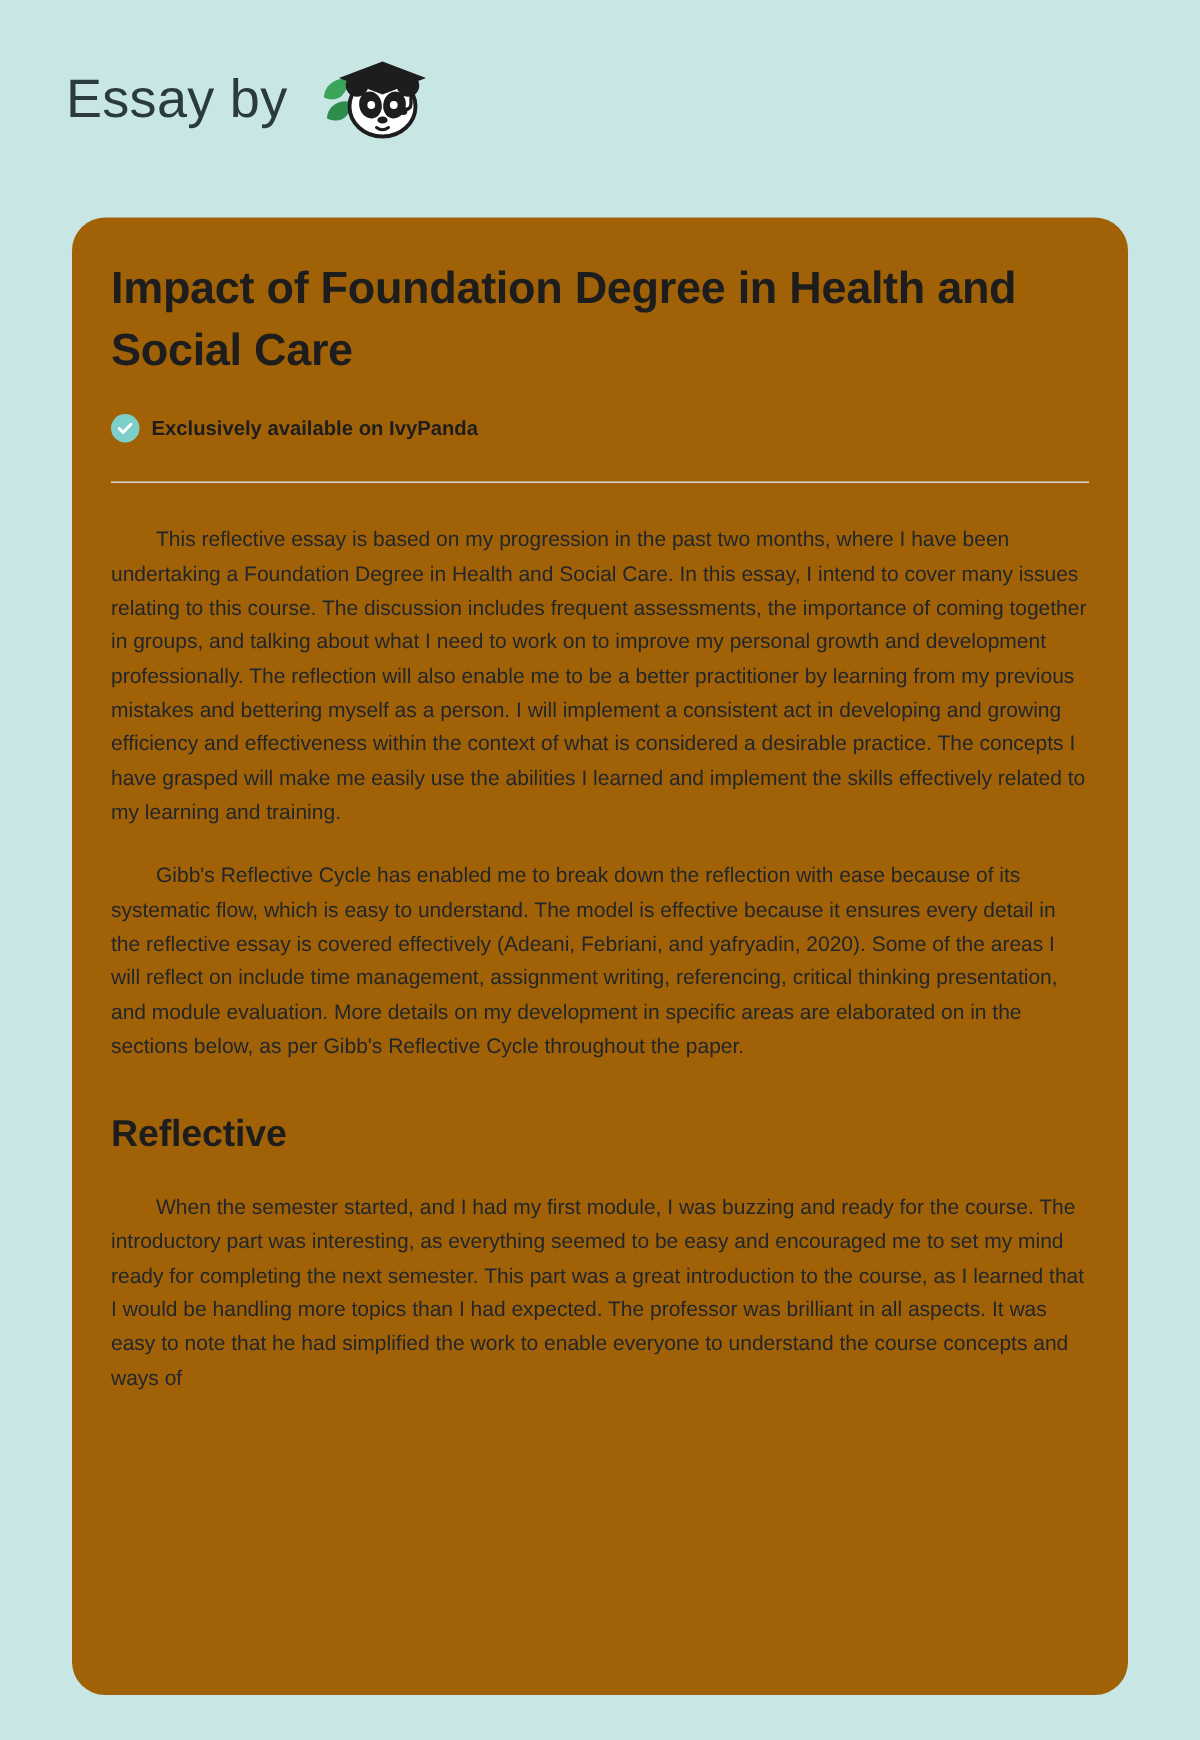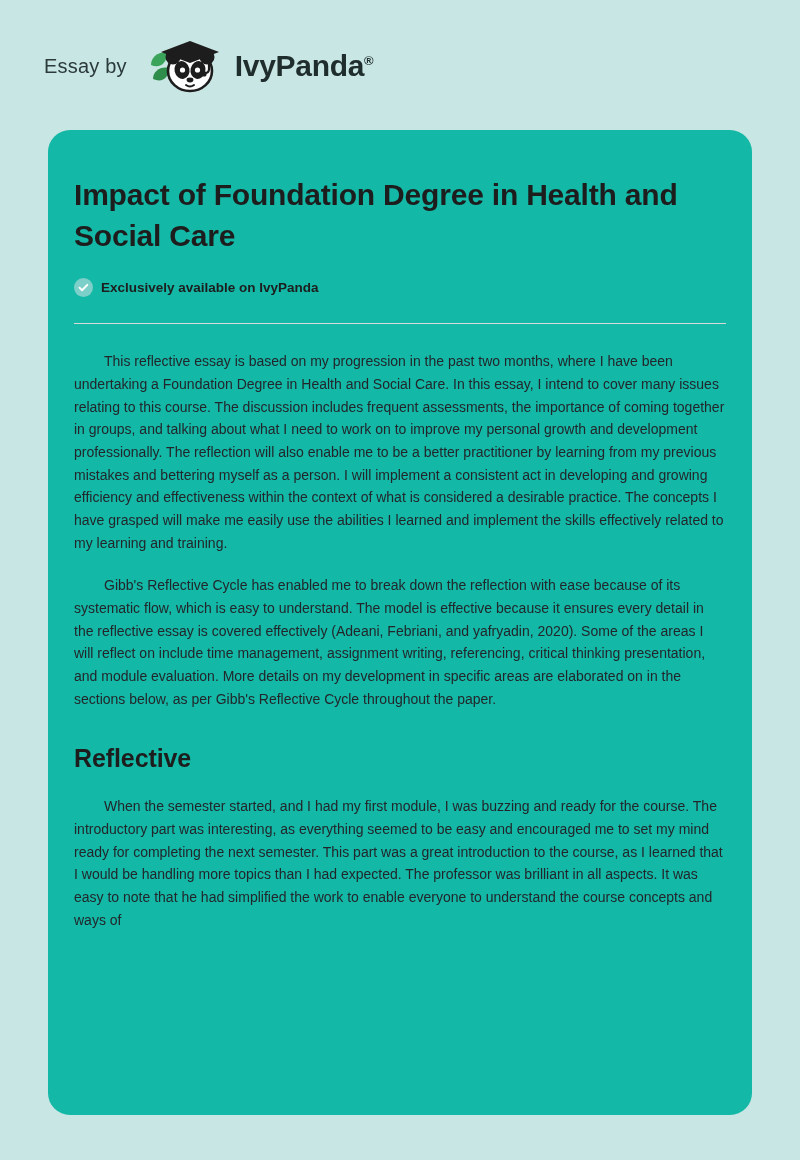--- a/index.html
+++ b/index.html
@@ -21,21 +21,21 @@
   }
   
   .brand-bar {
     display: flex;
     align-items: center;
     padding: 36px 0 0 44px;
     height: 96px;
     box-sizing: border-box;
   }
   .brand-essay-by {
-    font-size: 20px;
+    font-size: 36px;
     color: #2b3a3a;
     font-weight: 400;
     letter-spacing: 0.2px;
     margin-right: 16px;
   }
   .brand-logo {
     display: flex;
     align-items: center;
     gap: 6px;
   }
@@ -54,26 +54,26 @@
   }
   .brand-reg {
     font-size: 13px;
     vertical-align: super;
     font-weight: bold;
   }
   
   .card {
     position: absolute;
     left: 48px;
-    top: 130px;
+    top: 145px;
     width: 704px;
-    background: #14b8a6;
+    background: #a16207;
     border-radius: 22px;
     box-sizing: border-box;
-    padding: 44px 26px 0 26px;
+    padding: 27px 26px 0 26px;
     min-height: 985px;
     overflow: hidden;
   }
   .doc-title {
     font-size: 30px;
     line-height: 1.37;
     font-weight: bold;
     color: #1d1d1d;
     margin: 0 0 22px 0;
     letter-spacing: -0.2px;
@@ -149,21 +149,20 @@
           <circle cx="54.5" cy="35" r="2.6" fill="#ffffff"></circle>
 
           <ellipse cx="47" cy="45" rx="3.4" ry="2.4" fill="#1d1d1d"></ellipse>
           <path d="M43 50 Q47 53 51 50" stroke="#1d1d1d" stroke-width="2" fill="none" stroke-linecap="round"></path>
 
           <path d="M18 17 L47 6 L76 17 L47 28 Z" fill="#1d1d1d"></path>
           <path d="M66 21 L66 34 Q66 38 62 38" stroke="#1d1d1d" stroke-width="2.2" fill="none"></path>
           <circle cx="61" cy="39" r="2.6" fill="#1d1d1d"></circle>
         </svg>
       </span>
-      <span class="brand-name"><span>IvyPanda</span><span class="brand-reg">®</span></span>
     </div>
   </div>
 
   <div class="card">
 
     <h1 class="doc-title">Impact of Foundation Degree in Health and Social Care</h1>
 
     <div class="exclusive">
       <span class="check-badge">
         <svg width="11" height="11" viewBox="0 0 12 12" xmlns="http://www.w3.org/2000/svg">

